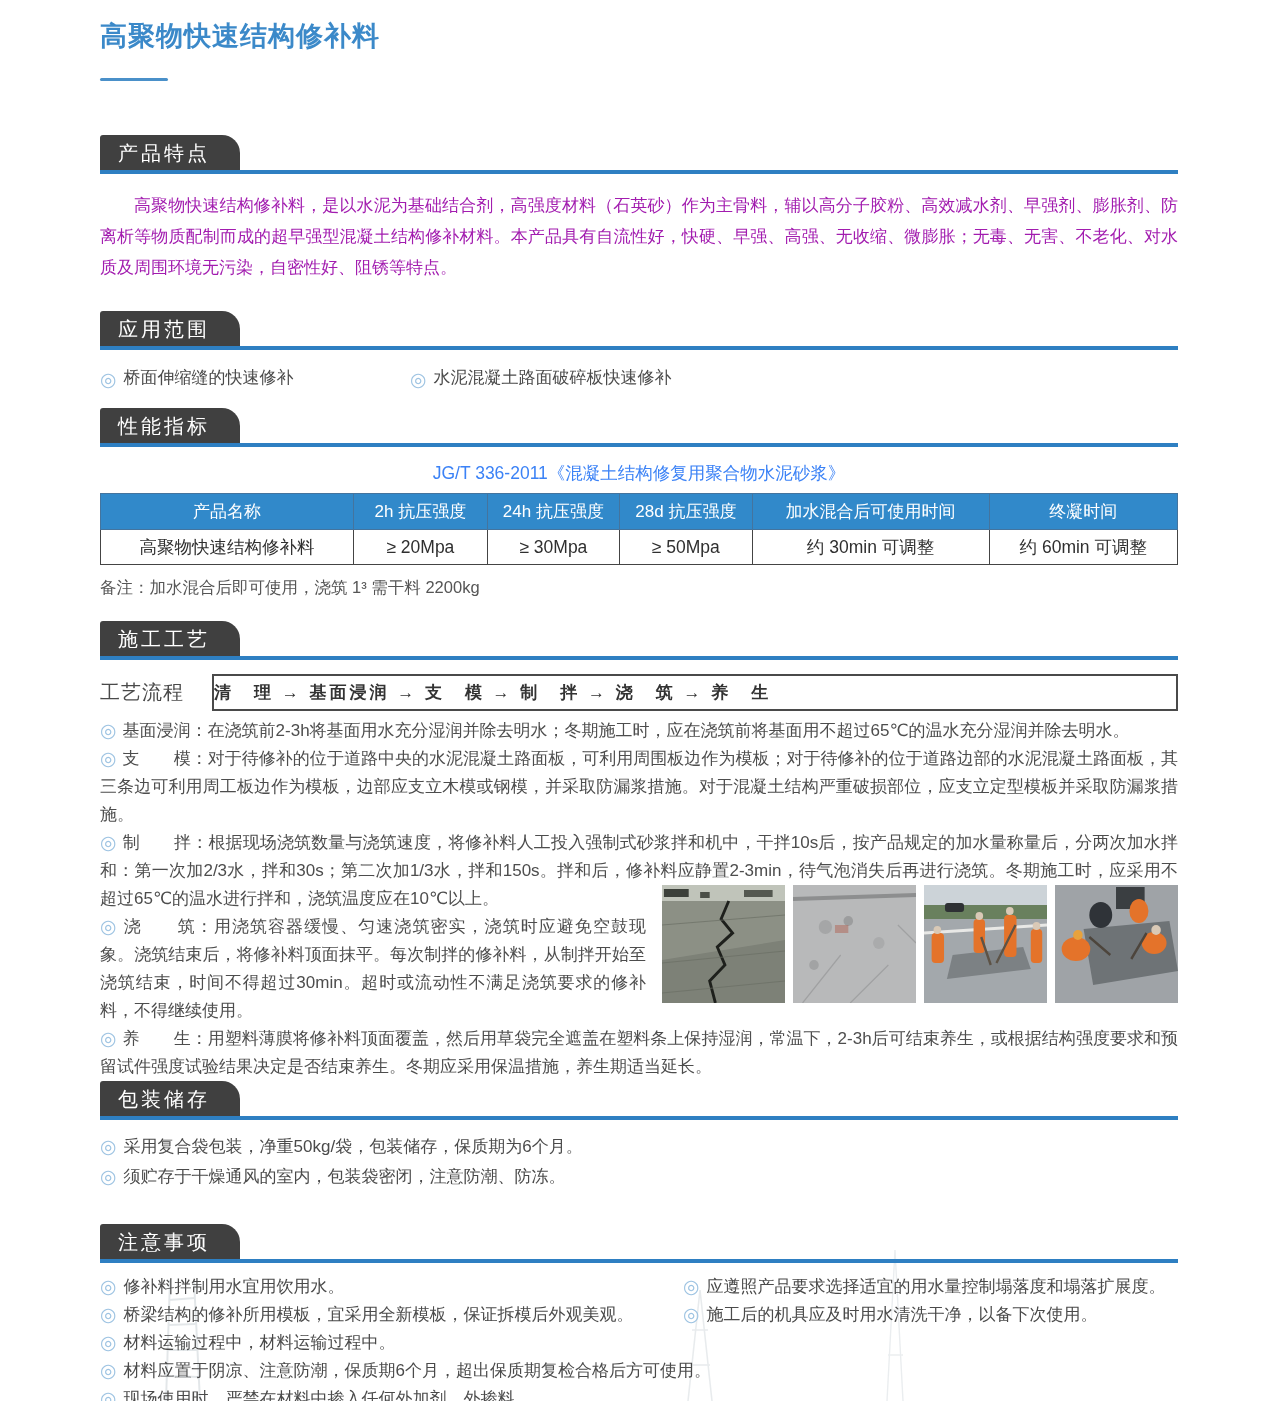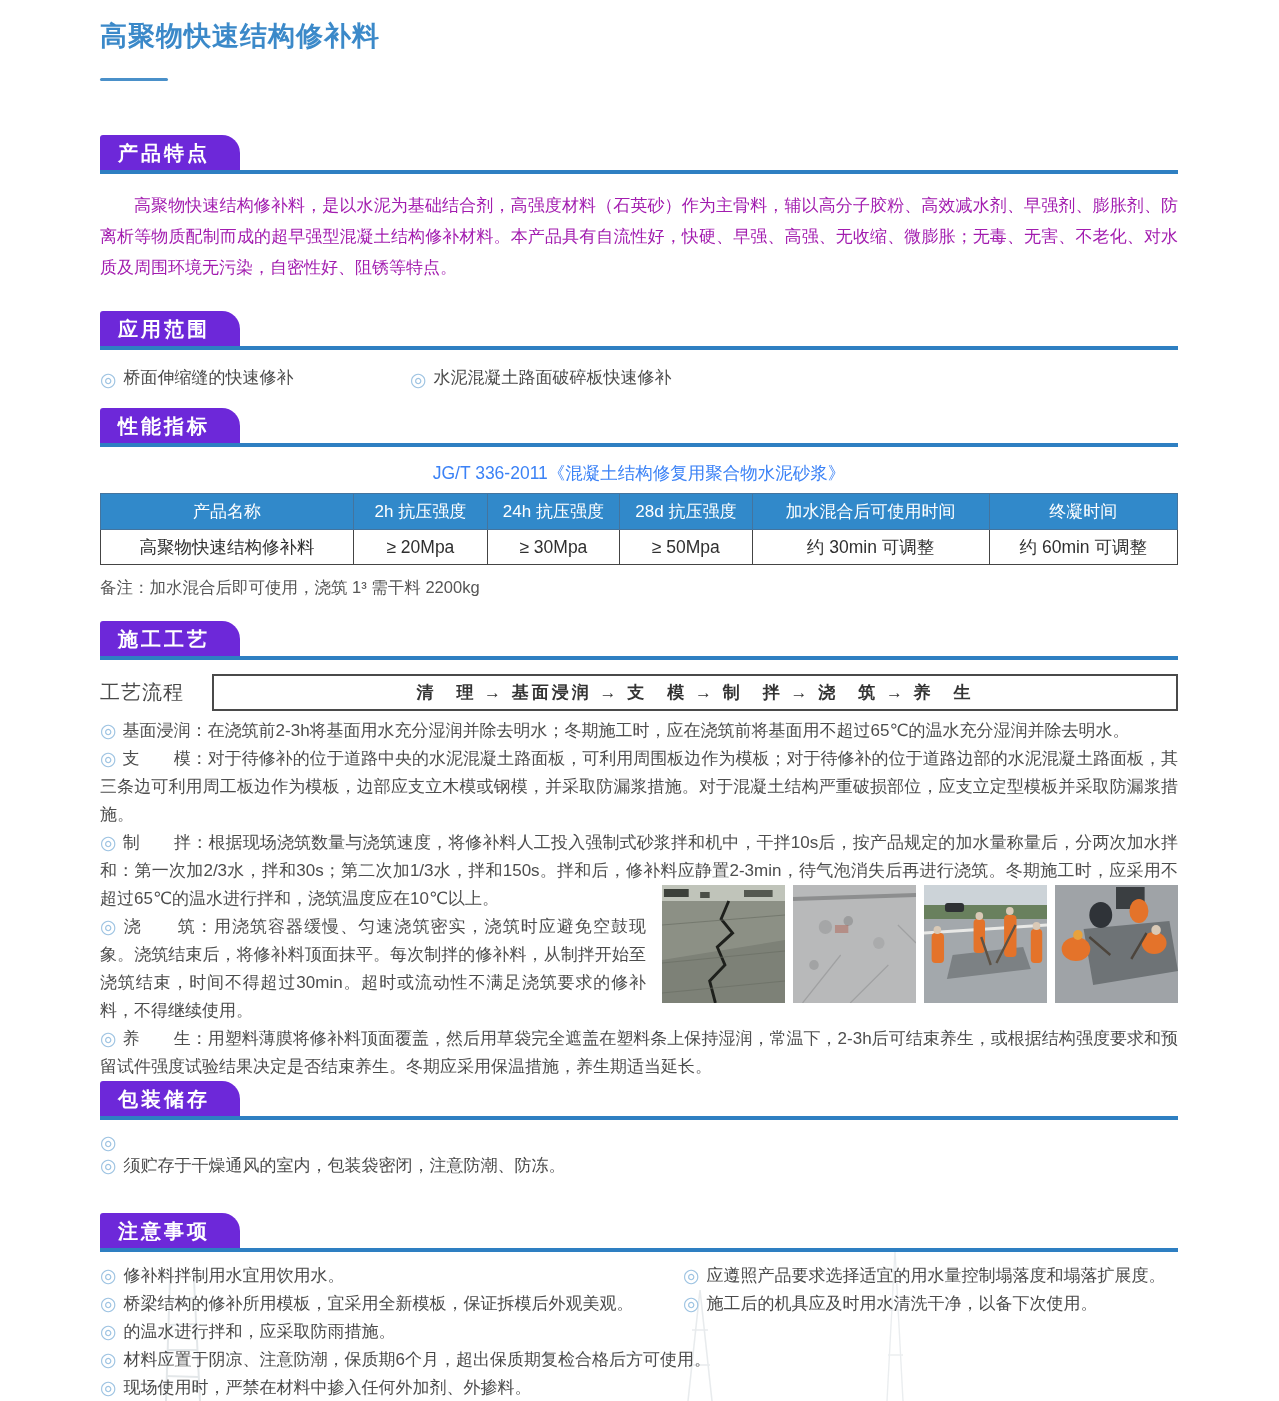--- a/index.html
+++ b/index.html
@@ -7,21 +7,21 @@
     width:1279px;height:1401px;background:#ffffff;position:relative;overflow:hidden;
     font-family:"Liberation Sans","DejaVu Sans",sans-serif;color:#4a4a4a;
   }
   .content{position:absolute;left:100px;top:0;width:1078px;}
 
   .page-title{color:#3b89c9;font-size:27px;font-weight:bold;letter-spacing:1px;margin-top:18px;}
   .title-underline{width:68px;height:3px;background:#4a90c9;border-radius:2px;margin-top:24px;}
 
   .section-bar{border-bottom:4px solid #2e7fc2;line-height:0;}
   .section-tab{
-    display:inline-block;background:#6d28d9;color:#fff;font-size:20px;font-weight:bold;
+    display:inline-block;background:#404040;color:#fff;font-size:20px;font-weight:normal;
     letter-spacing:3px;line-height:23px;padding:7px 30px 5px 18px;border-radius:3px 18px 0 0;
   }
 
   .features-paragraph{margin-top:16px;font-size:17px;line-height:31px;text-align:justify;text-indent:2em;color:#a21caf;}
 
   .app-list{display:flex;margin-top:16px;font-size:17px;line-height:24px;}
   .app-item{display:flex;align-items:center;}
   .app-item.first{width:310px;}
 
   .bullet{color:#9dc3e2;font-size:19px;line-height:1;margin-right:7px;flex:none;display:inline-block;transform:translateY(1px);}
@@ -33,22 +33,22 @@
     border:1px solid #44749e;padding:6px 2px;text-align:center;
   }
   table.perf td{
     border:1px solid #444;color:#2f2f2f;font-size:17.5px;padding:5px 2px;text-align:center;background:#fff;
   }
   col.c0{width:23.5%;} col.c1{width:12.4%;} col.c2{width:12.3%;} col.c3{width:12.3%;} col.c4{width:22%;} col.c5{width:17.5%;}
   .table-note{margin-top:12px;font-size:16.5px;color:#555;}
 
   .flow-row{display:flex;align-items:center;margin-top:14px;}
   .flow-label{font-size:20px;color:#4a4a4a;flex:none;margin-right:28px;letter-spacing:1px;}
-  .flow-box{flex:1;border:2px solid #4a4a4a;text-align:center;font-size:17px;color:#333;
-    padding:5px 16px;letter-spacing:3px;font-weight:bold;}
+  .flow-box{flex:1;border:2px solid #4a4a4a;font-size:17px;color:#333;
+    padding:5px 0;letter-spacing:3px;font-weight:bold;}
 
   .steps{margin-top:6px;font-size:17px;line-height:28px;color:#4d4d4d;}
   .step{text-align:justify;}
   .step .bullet{margin-right:6px;}
 
   .photo-push{float:right;width:0;height:56px;}
   .photo-strip{float:right;clear:right;width:516px;height:118px;margin-left:16px;margin-bottom:4px;display:flex;gap:8px;}
   .photo{flex:1;overflow:hidden;background:#9aa0a4;}
   .photo svg{display:block;width:100%;height:100%;}
 
@@ -242,20 +242,21 @@
       <span class="bullet">◎</span><span>养　　生：用塑料薄膜将修补料顶面覆盖，然后用草袋完全遮盖在塑料条上保持湿润，常温下，2-3h后可结束养生，或根据结构强度要求和预留试件强度试验结果决定是否结束养生。冬期应采用保温措施，养生期适当延长。</span>
     </div>
   </div>
 
   <div class="section-bar" style="clear:both;">
     <span class="section-tab">包装储存</span>
   </div>
   <div class="pack-list">
     <div class="pack-item">
       <span class="bullet">◎</span>
+      <span>采用复合袋包装，净重50kg/袋，包装储存，保质期为6个月。</span>
     </div>
     <div class="pack-item">
       <span class="bullet">◎</span>
       <span>须贮存于干燥通风的室内，包装袋密闭，注意防潮、防冻。</span>
     </div>
   </div>
 
   <div class="section-bar" style="margin-top:32px;">
     <span class="section-tab">注意事项</span>
   </div>
@@ -271,21 +272,21 @@
     <div class="note-item">
       <span class="bullet">◎</span>
       <span>桥梁结构的修补所用模板，宜采用全新模板，保证拆模后外观美观。</span>
     </div>
     <div class="note-item">
       <span class="bullet">◎</span>
       <span>施工后的机具应及时用水清洗干净，以备下次使用。</span>
     </div>
     <div class="note-item">
       <span class="bullet">◎</span>
-      <span>的温水进行拌和，应采取防雨措施。</span>
+      <span>材料运输过程中，材料运输过程中。</span>
     </div>
     <div></div>
   </div>
   <div class="notes-full">
     <div class="note-item">
       <span class="bullet">◎</span>
       <span>材料应置于阴凉、注意防潮，保质期6个月，超出保质期复检合格后方可使用。</span>
     </div>
     <div class="note-item">
       <span class="bullet">◎</span>

